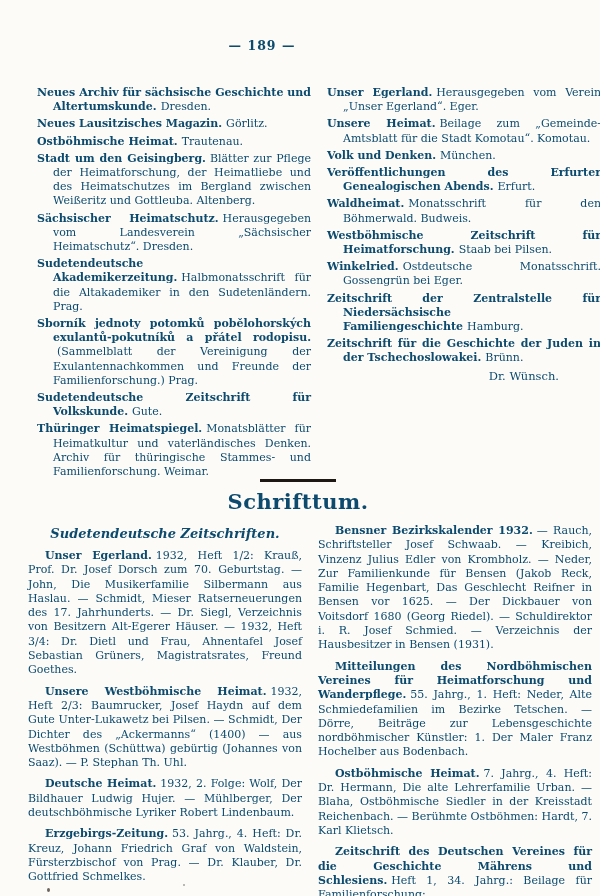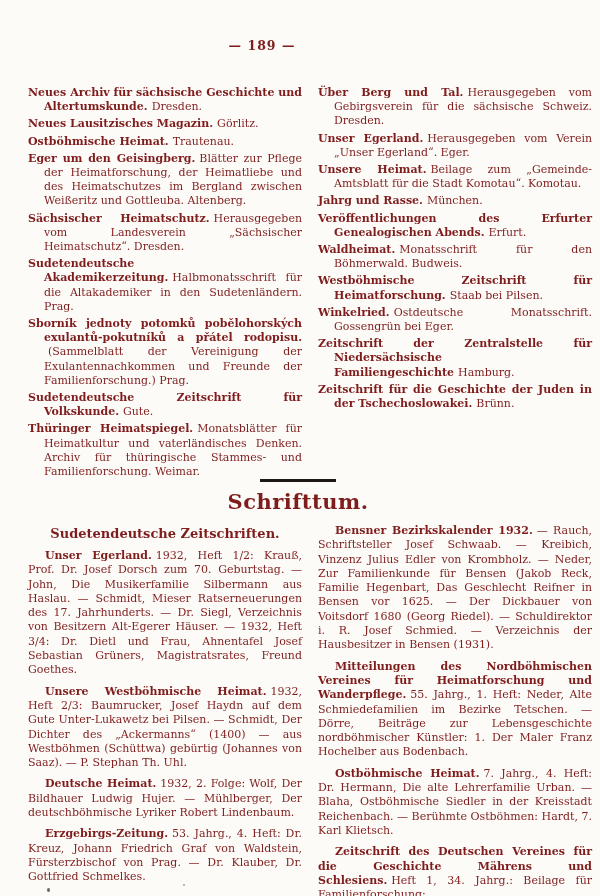--- a/index.html
+++ b/index.html
@@ -1,38 +1,38 @@
 <!DOCTYPE html>
 <html><head>
 <meta charset="utf-8">
 <style>
   html,body { margin:0; padding:0; background:#ffffff; }
   .page {
     position:relative; width:600px; height:896px; overflow:hidden;
-    background:#fcfbf8; color:#7f1d1d;
+    background:#fcfbf8; color:#0c4a6e;
     font-family:"DejaVu Serif", serif;
   }
   .page-number {
     position:absolute; top:38px; left:0; width:524px;
     text-align:center; font-size:12.5px; font-weight:bold; letter-spacing:1px;
   }
-  .top-section { position:absolute; top:86px; left:28px; width:564px; display:flex; gap:16px; }
+  .top-section { position:absolute; top:86px; left:37px; width:564px; display:flex; gap:16px; }
   .bottom-section { position:absolute; top:524px; left:28px; width:564px; display:flex; gap:16px; }
   .col { width:274px; }
   .entry {
     margin:0 0 3px 0; padding-left:16px; text-indent:-16px;
     font-size:11px; line-height:14.2px; text-align:justify;
   }
   .entry-title { font-weight:bold; }
   .entry-rest { margin-left:4px; }
   .signature { text-align:right; padding-right:42px; font-size:11.5px; margin-top:3px; }
   .mid { position:absolute; top:479px; left:0; width:596px; text-align:center; }
   .heading-rule { width:76px; height:3px; background:#1d1813; margin:0 auto 7px auto; }
   .section-heading { margin:0; font-size:21px; font-weight:bold; letter-spacing:0.5px; }
-  .subheading { text-align:center; font-weight:bold; font-size:13px; margin:2px 0 8px 0; }
+  .subheading { text-align:center; font-weight:bold; font-size:13px; margin:2px 0 8px 0;font-style:italic; }
   .review {
     margin:0 0 7px 0; text-indent:17px; text-align:justify;
     font-size:11px; line-height:14.3px;
   }
   .review-lead { font-weight:bold; }
   .review-body { margin-left:4px; }
   .speck { position:absolute; background:#6b655d; border-radius:50%; }
   .speck-1 { left:47px; top:888px; width:3px; height:4px; }
   .speck-2 { left:183px; top:884px; width:2px; height:2px; opacity:.6; }
 </style>
@@ -41,38 +41,38 @@
 
 <div class="page">
 
   <div class="page-number">— 189 —</div>
 
   <div class="top-section">
     <div class="col">
       <p class="entry"><span class="entry-title">Neues Archiv für sächsische Geschichte und Altertumskunde.</span><span class="entry-rest">Dresden.</span></p>
       <p class="entry"><span class="entry-title">Neues Lausitzisches Magazin.</span><span class="entry-rest">Görlitz.</span></p>
       <p class="entry"><span class="entry-title">Ostböhmische Heimat.</span><span class="entry-rest">Trautenau.</span></p>
-      <p class="entry"><span class="entry-title">Eger um den Geisingberg.</span><span class="entry-rest">Blätter zur Pflege der Heimatforschung, der Heimatliebe und des Heimatschutzes im Bergland zwischen Weißeritz und Gottleuba. Altenberg.</span></p>
+      <p class="entry"><span class="entry-title">Stadt um den Geisingberg.</span><span class="entry-rest">Blätter zur Pflege der Heimatforschung, der Heimatliebe und des Heimatschutzes im Bergland zwischen Weißeritz und Gottleuba. Altenberg.</span></p>
       <p class="entry"><span class="entry-title">Sächsischer Heimatschutz.</span><span class="entry-rest">Herausgegeben vom Landesverein „Sächsischer Heimatschutz“. Dresden.</span></p>
       <p class="entry"><span class="entry-title">Sudetendeutsche Akademikerzeitung.</span><span class="entry-rest">Halbmonatsschrift für die Altakademiker in den Sudetenländern. Prag.</span></p>
       <p class="entry"><span class="entry-title">Sborník jednoty potomků pobělohorských exulantů-pokutníků a přátel rodopisu.</span><span class="entry-rest">(Sammelblatt der Vereinigung der Exulantennachkommen und Freunde der Familienforschung.) Prag.</span></p>
       <p class="entry"><span class="entry-title">Sudetendeutsche Zeitschrift für Volkskunde.</span><span class="entry-rest">Gute.</span></p>
       <p class="entry"><span class="entry-title">Thüringer Heimatspiegel.</span><span class="entry-rest">Monatsblätter für Heimatkultur und vaterländisches Denken. Archiv für thüringische Stammes- und Familienforschung. Weimar.</span></p>
     </div>
     <div class="col">
-      <p class="entry"><span class="entry-title">Über Berg und Tal.</span><span class="entry-rest">Herausgegeben vom Gebirgsverein für die sächsische Schweiz. Dresden.</span></p>
       <p class="entry"><span class="entry-title">Unser Egerland.</span><span class="entry-rest">Herausgegeben vom Verein „Unser Egerland“. Eger.</span></p>
       <p class="entry"><span class="entry-title">Unsere Heimat.</span><span class="entry-rest">Beilage zum „Gemeinde-Amtsblatt für die Stadt Komotau“. Komotau.</span></p>
-      <p class="entry"><span class="entry-title">Jahrg und Rasse.</span><span class="entry-rest">München.</span></p>
+      <p class="entry"><span class="entry-title">Volk und Denken.</span><span class="entry-rest">München.</span></p>
       <p class="entry"><span class="entry-title">Veröffentlichungen des Erfurter Genealogischen Abends.</span><span class="entry-rest">Erfurt.</span></p>
       <p class="entry"><span class="entry-title">Waldheimat.</span><span class="entry-rest">Monatsschrift für den Böhmerwald. Budweis.</span></p>
       <p class="entry"><span class="entry-title">Westböhmische Zeitschrift für Heimatforschung.</span><span class="entry-rest">Staab bei Pilsen.</span></p>
       <p class="entry"><span class="entry-title">Winkelried.</span><span class="entry-rest">Ostdeutsche Monatsschrift. Gossengrün bei Eger.</span></p>
       <p class="entry"><span class="entry-title">Zeitschrift der Zentralstelle für Niedersächsische Familiengeschichte</span><span class="entry-rest">Hamburg.</span></p>
       <p class="entry"><span class="entry-title">Zeitschrift für die Geschichte der Juden in der Tschechoslowakei.</span><span class="entry-rest">Brünn.</span></p>
+      <p class="signature">Dr. Wünsch.</p>
     </div>
   </div>
 
   <div class="mid">
     <div class="heading-rule"></div>
     <h1 class="section-heading">Schrifttum.</h1>
   </div>
 
   <div class="bottom-section">
     <div class="col">

